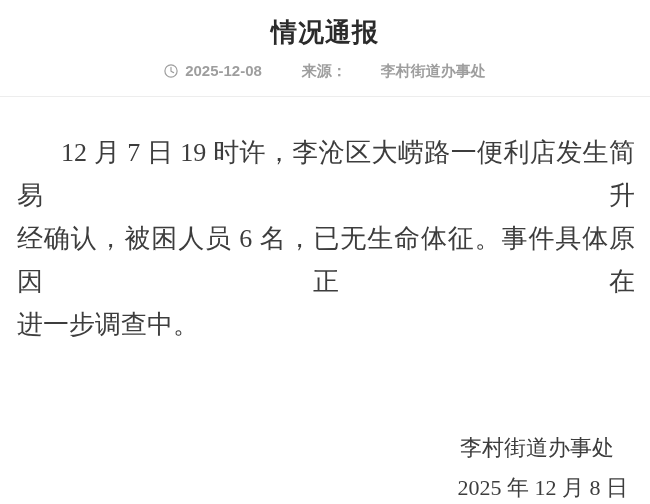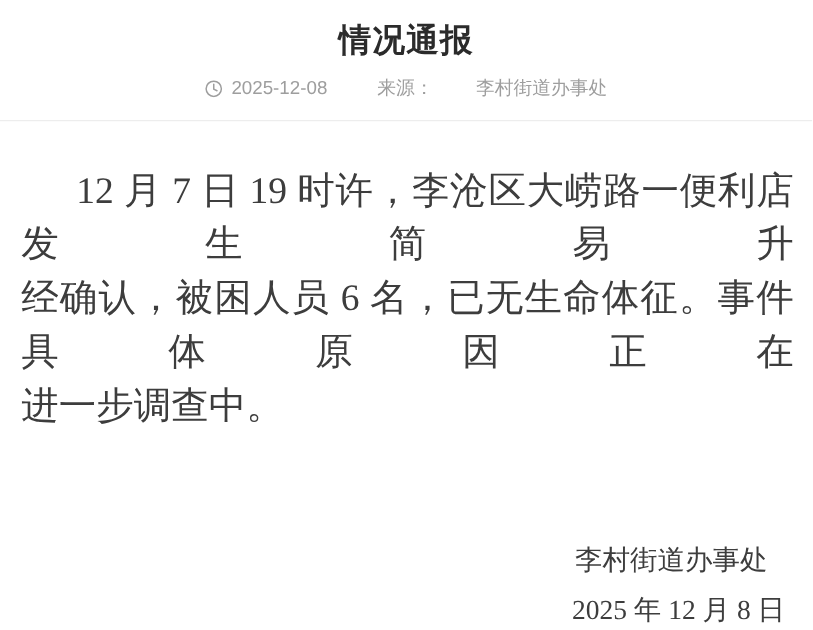--- a/index.html
+++ b/index.html
@@ -26,20 +26,21 @@
     letter-spacing: 1px;
   }
   .meta {
     margin-top: 15px;
     display: flex;
     justify-content: center;
     align-items: flex-start;
     font-size: 15px;
     line-height: 16px;
     color: #9e9e9e;
+    font-weight: bold;
   }
   .meta-date {
     display: flex;
     align-items: center;
     gap: 7px;
   }
   .clock-icon {
     width: 14px;
     height: 14px;
     display: block;
@@ -53,21 +54,21 @@
   .meta-source .label { margin-right: 6px; }
   .divider {
     margin-top: 17px;
     border-bottom: 1px solid #ededed;
     height: 0;
   }
   
   .article {
     margin-top: 34px;
     padding: 0 15px 0 17px;
-    font-size: 30px;
+    font-size: 26px;
     line-height: 43px;
     color: #3d3d3d;
   }
   .article .line {
     text-align: justify;
   }
   .article .line.fill {
     text-align-last: justify;
   }
   .article .line.indent {

